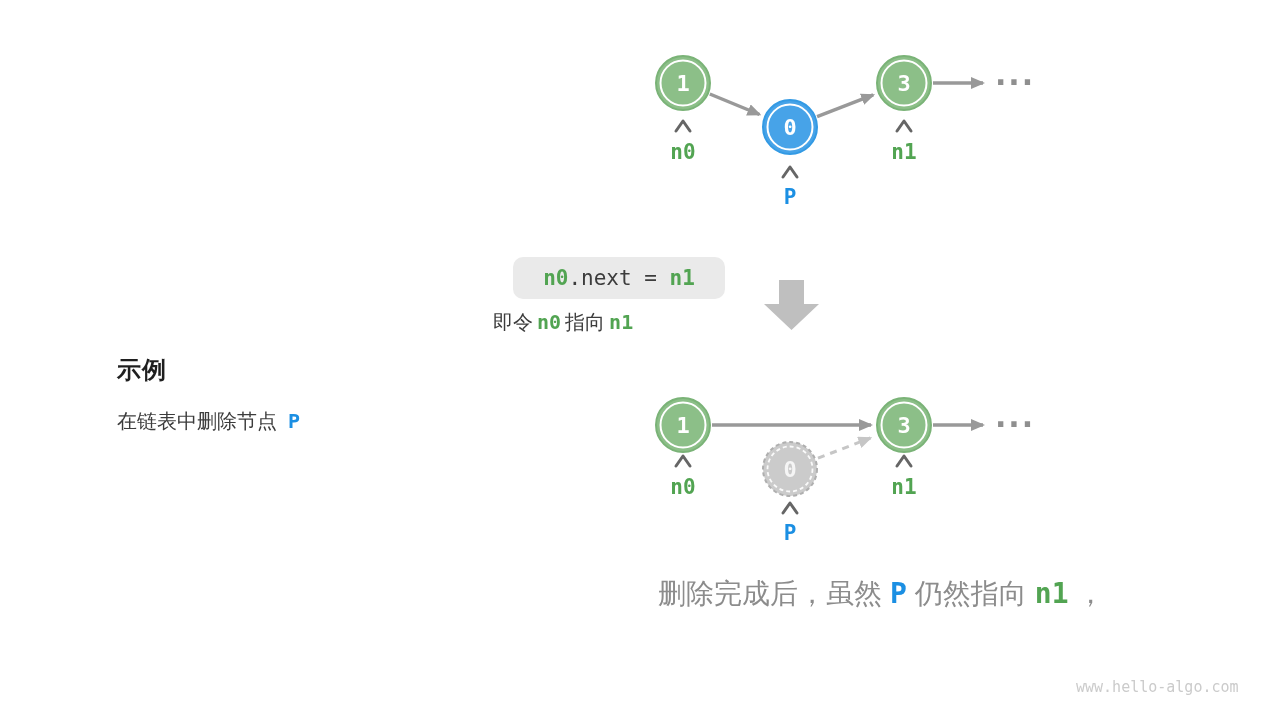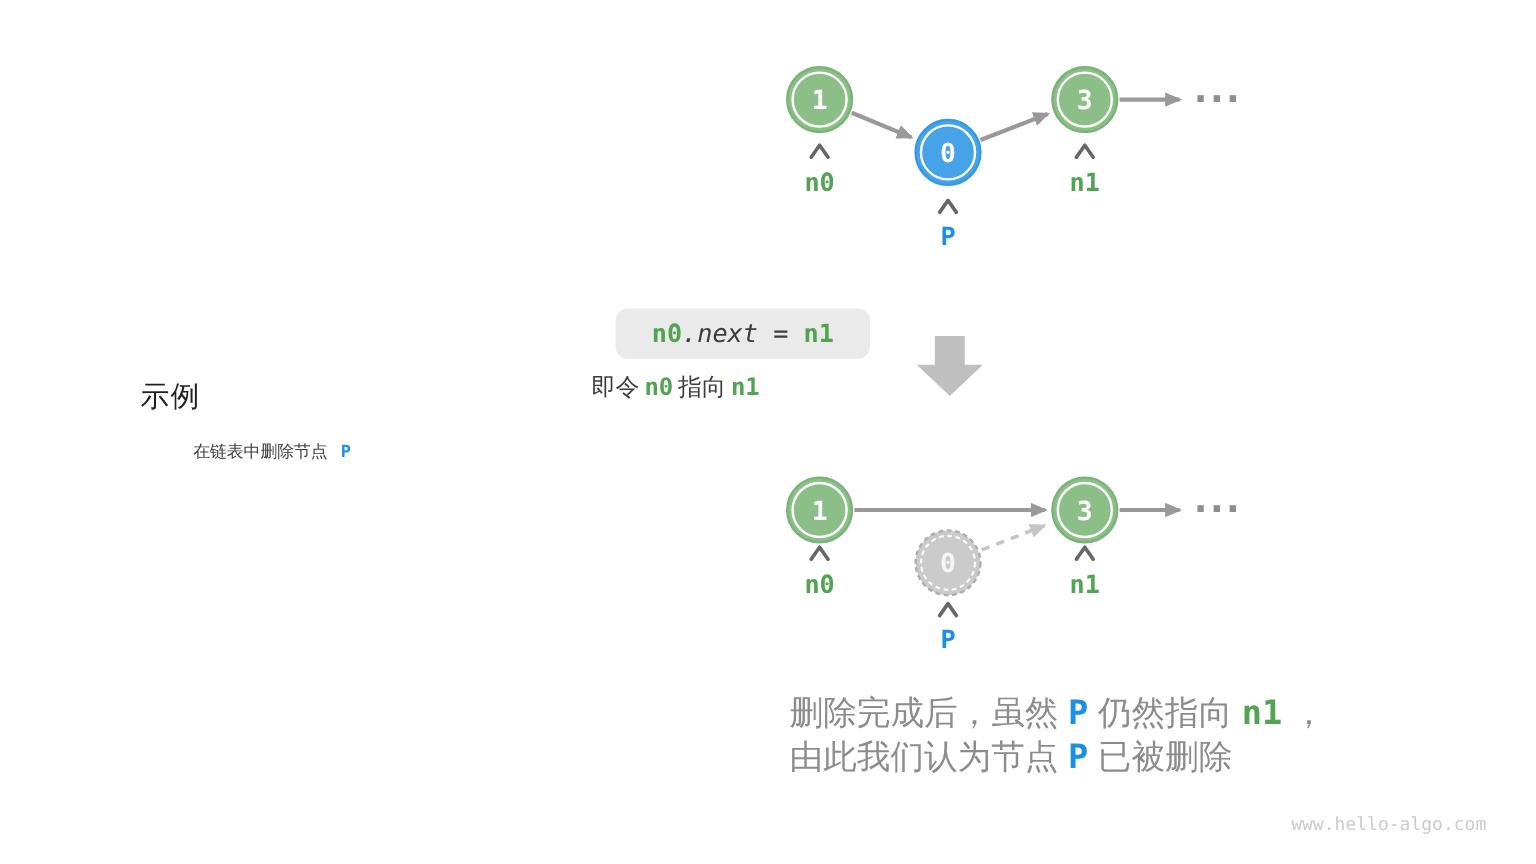--- a/index.html
+++ b/index.html
@@ -12,22 +12,22 @@
     --muted:#8C8C8C; --code-bg:#EAEAEA; --block-arrow:#BFBFBF;
     --watermark:#CBCBCB; --dots:#8F8F8F;
   }
   *{margin:0;padding:0;box-sizing:border-box;}
   html,body{background:#fff;}
   body{font-family:"Liberation Sans","DejaVu Sans",sans-serif;}
   .canvas{position:relative;width:1280px;height:720px;background:#fff;overflow:hidden;}
 
   
   .example{position:absolute;left:117px;top:314px;}
-  .example-heading{font-size:24px;font-weight:400;color:var(--heading-ink);letter-spacing:1px;}
-  .example-desc{margin-top:22px;font-size:14px;color:var(--ink);margin-left:44px;}
+  .example-heading{font-size:24px;font-weight:700;color:var(--heading-ink);letter-spacing:1px;margin-top:40px;}
+  .example-desc{margin-top:22px;font-size:20px;color:var(--ink);}
 
   
   .tok{font-family:"DejaVu Sans Mono","Liberation Mono",monospace;font-weight:700;}
   .tok.green{color:var(--text-green);}
   .tok.blue{color:var(--text-blue);}
   .example-desc .tok{margin-left:11px;}
 
   
   .diagram{position:absolute;left:615px;}
   .diagram-before{top:28px;}
@@ -46,21 +46,21 @@
   .mk{fill:var(--arrow-gray);}
   .mk-light{fill:var(--arrow-light);}
   .caret{stroke:var(--caret-gray);stroke-width:3px;fill:none;stroke-linecap:round;stroke-linejoin:round;}
   .dots{font:700 30px "DejaVu Sans","Liberation Sans",sans-serif;fill:var(--dots);text-anchor:middle;letter-spacing:2px;}
 
   
   .code-box{position:absolute;left:513px;top:257px;width:212px;height:42px;background:var(--code-bg);
     border-radius:10px;display:flex;align-items:center;justify-content:center;
     font-family:"DejaVu Sans Mono","Liberation Mono",monospace;font-size:21px;}
   .code-green{color:var(--text-green);font-weight:700;}
-  .code-plain{color:var(--ink);white-space:pre;font-style:italic;}
+  .code-plain{color:var(--ink);white-space:pre;}
   .code-caption{position:absolute;left:493px;top:309px;width:252px;font-size:20px;color:var(--ink);}
   .code-caption .tok{font-size:20px;margin:0 4px;}
 
   .down-arrow{position:absolute;left:763px;top:280px;}
 
   
   .conclusion{position:absolute;left:658px;top:575px;font-size:28px;color:var(--muted);}
   .conclusion .line{height:37px;line-height:37px;white-space:nowrap;}
   .conclusion .tok{margin:0 8px;}
 
@@ -160,20 +160,17 @@
     <polyline class="caret" points="168,141 175,131 182,141"></polyline>
     <text class="svg-label-blue" x="175" y="168">P</text>
     <polyline class="caret" points="282,94 289,84 296,94"></polyline>
     <text class="svg-label-green" x="289" y="122">n1</text>
   </svg>
 
   <div class="conclusion">
     <div class="line">
       <span>删除完成后，虽然</span><span class="tok blue">P</span><span>仍然指向</span><span class="tok green">n1</span><span>，</span>
     </div>
-    <div class="line">
-      <span>由此我们认为节点</span><span class="tok blue">P</span><span>已被删除</span>
-    </div>
   </div>
 
   <div class="watermark">www.hello-algo.com</div>
 
 </div>
 
 </body></html>

